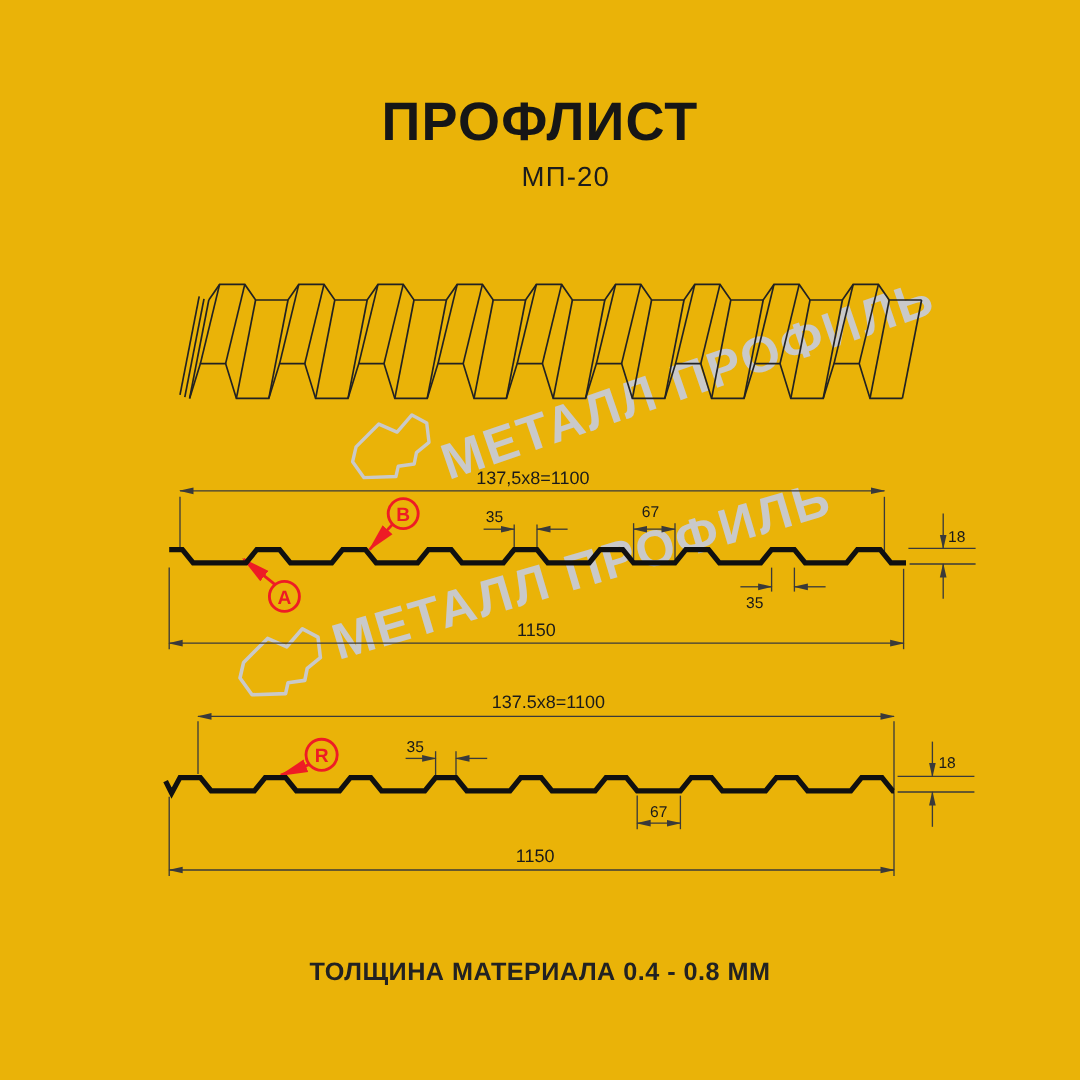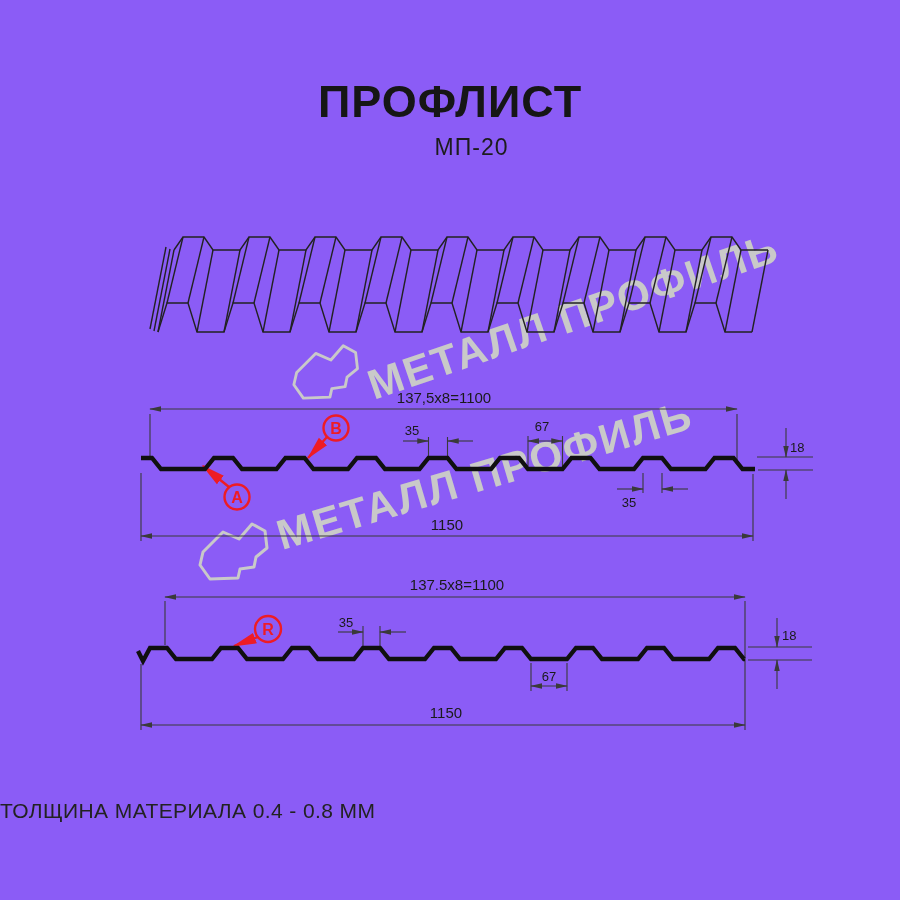--- a/index.html
+++ b/index.html
@@ -1,22 +1,22 @@
 <!DOCTYPE html>
 <html><head>
 <meta charset="utf-8">
 <style>
   html,body{margin:0;padding:0;background:#fff;}
-  .page{position:relative;width:900px;height:900px;background:#8b5cf6;overflow:hidden;
+  .page{position:relative;width:900px;height:900px;background:#eab308;overflow:hidden;
         font-family:"Liberation Sans",sans-serif;}
   .header{position:absolute;top:0;left:0;width:900px;text-align:center;}
   .title{margin-top:76px;font-size:45px;font-weight:800;letter-spacing:1px;color:#161616;}
   .subtitle{margin-top:6px;font-size:23px;font-weight:500;letter-spacing:1px;color:#1c1c1c;padding-left:43px;}
-  .caption{position:absolute;top:799px;left:0;width:900px;text-align:left;
-           font-size:21px;font-weight:400;letter-spacing:.4px;color:#222;}
+  .caption{position:absolute;top:799px;left:0;width:900px;text-align:center;
+           font-size:21px;font-weight:700;letter-spacing:.4px;color:#222;}
   svg.drawing{position:absolute;top:0;left:0;}
   svg text{font-family:"Liberation Sans",sans-serif;}
   .dim{font-size:13px;fill:#1a1a1a;}
   .dimL{font-size:15px;fill:#1a1a1a;}
   .thin{stroke:#3a3a3a;stroke-width:1.1;fill:none;}
   .prof{stroke:#101010;stroke-width:4.3;fill:none;stroke-linejoin:miter;}
   .wire{stroke:#222;stroke-width:1.4;fill:none;stroke-linejoin:miter;}
   .wm{stroke:#c9c9c9;fill:none;stroke-width:3;stroke-linejoin:round;}
   .wmt{fill:#c9c9c9;font-size:42px;font-weight:bold;letter-spacing:2px;}
   .red{stroke:#ee1c25;fill:none;stroke-width:2.4;}

